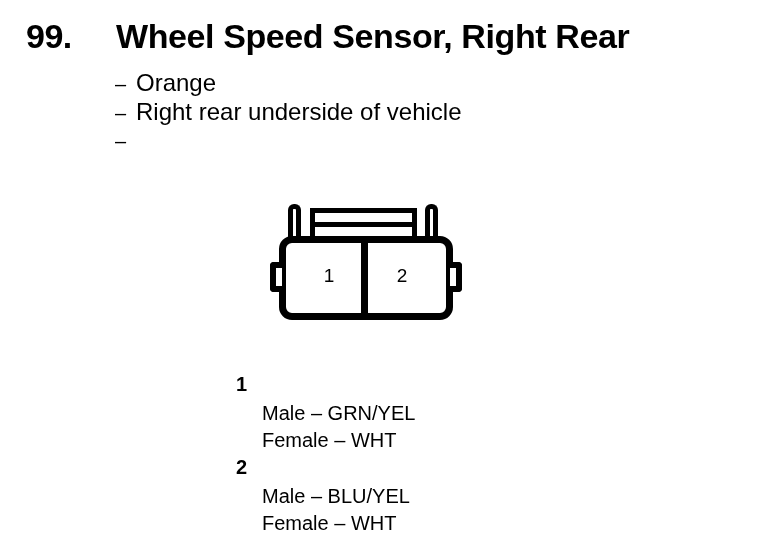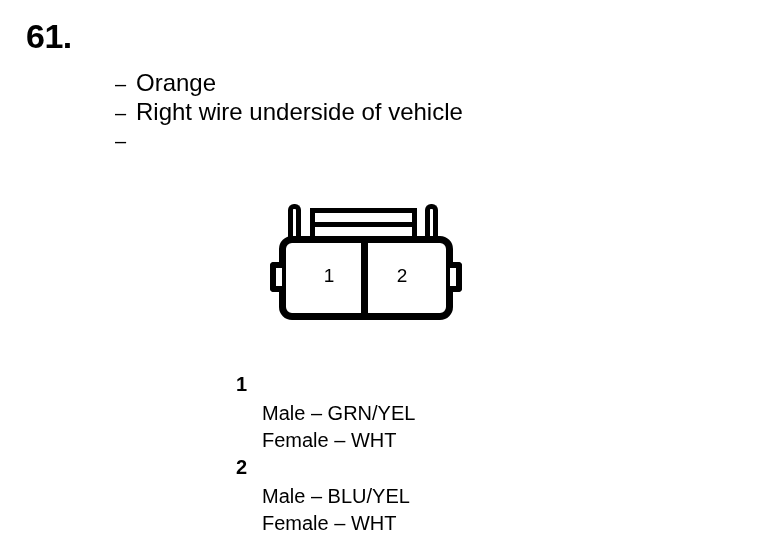--- a/index.html
+++ b/index.html
@@ -192,33 +192,34 @@
   .legend-line {
     font-size: 20px;
     line-height: 27px;
     white-space: nowrap;
   }
 </style>
 </head>
 <body>
 
 <div class="heading">
-  <span class="heading-number">61.</span>
+  <span class="heading-number">99.</span>
+  <span class="heading-title">Wheel Speed Sensor, Right Rear</span>
 </div>
 
 <div class="bullets">
 
   <div class="bullet-row">
     <span class="bullet-dash">–</span>
     <span class="bullet-text">Orange</span>
   </div>
 
   <div class="bullet-row">
     <span class="bullet-dash">–</span>
-    <span class="bullet-text">Right wire underside of vehicle</span>
+    <span class="bullet-text">Right rear underside of vehicle</span>
   </div>
 
   <div class="bullet-row">
     <span class="bullet-dash">–</span>
   </div>
 
 </div>
 
 <div class="connector">
 

